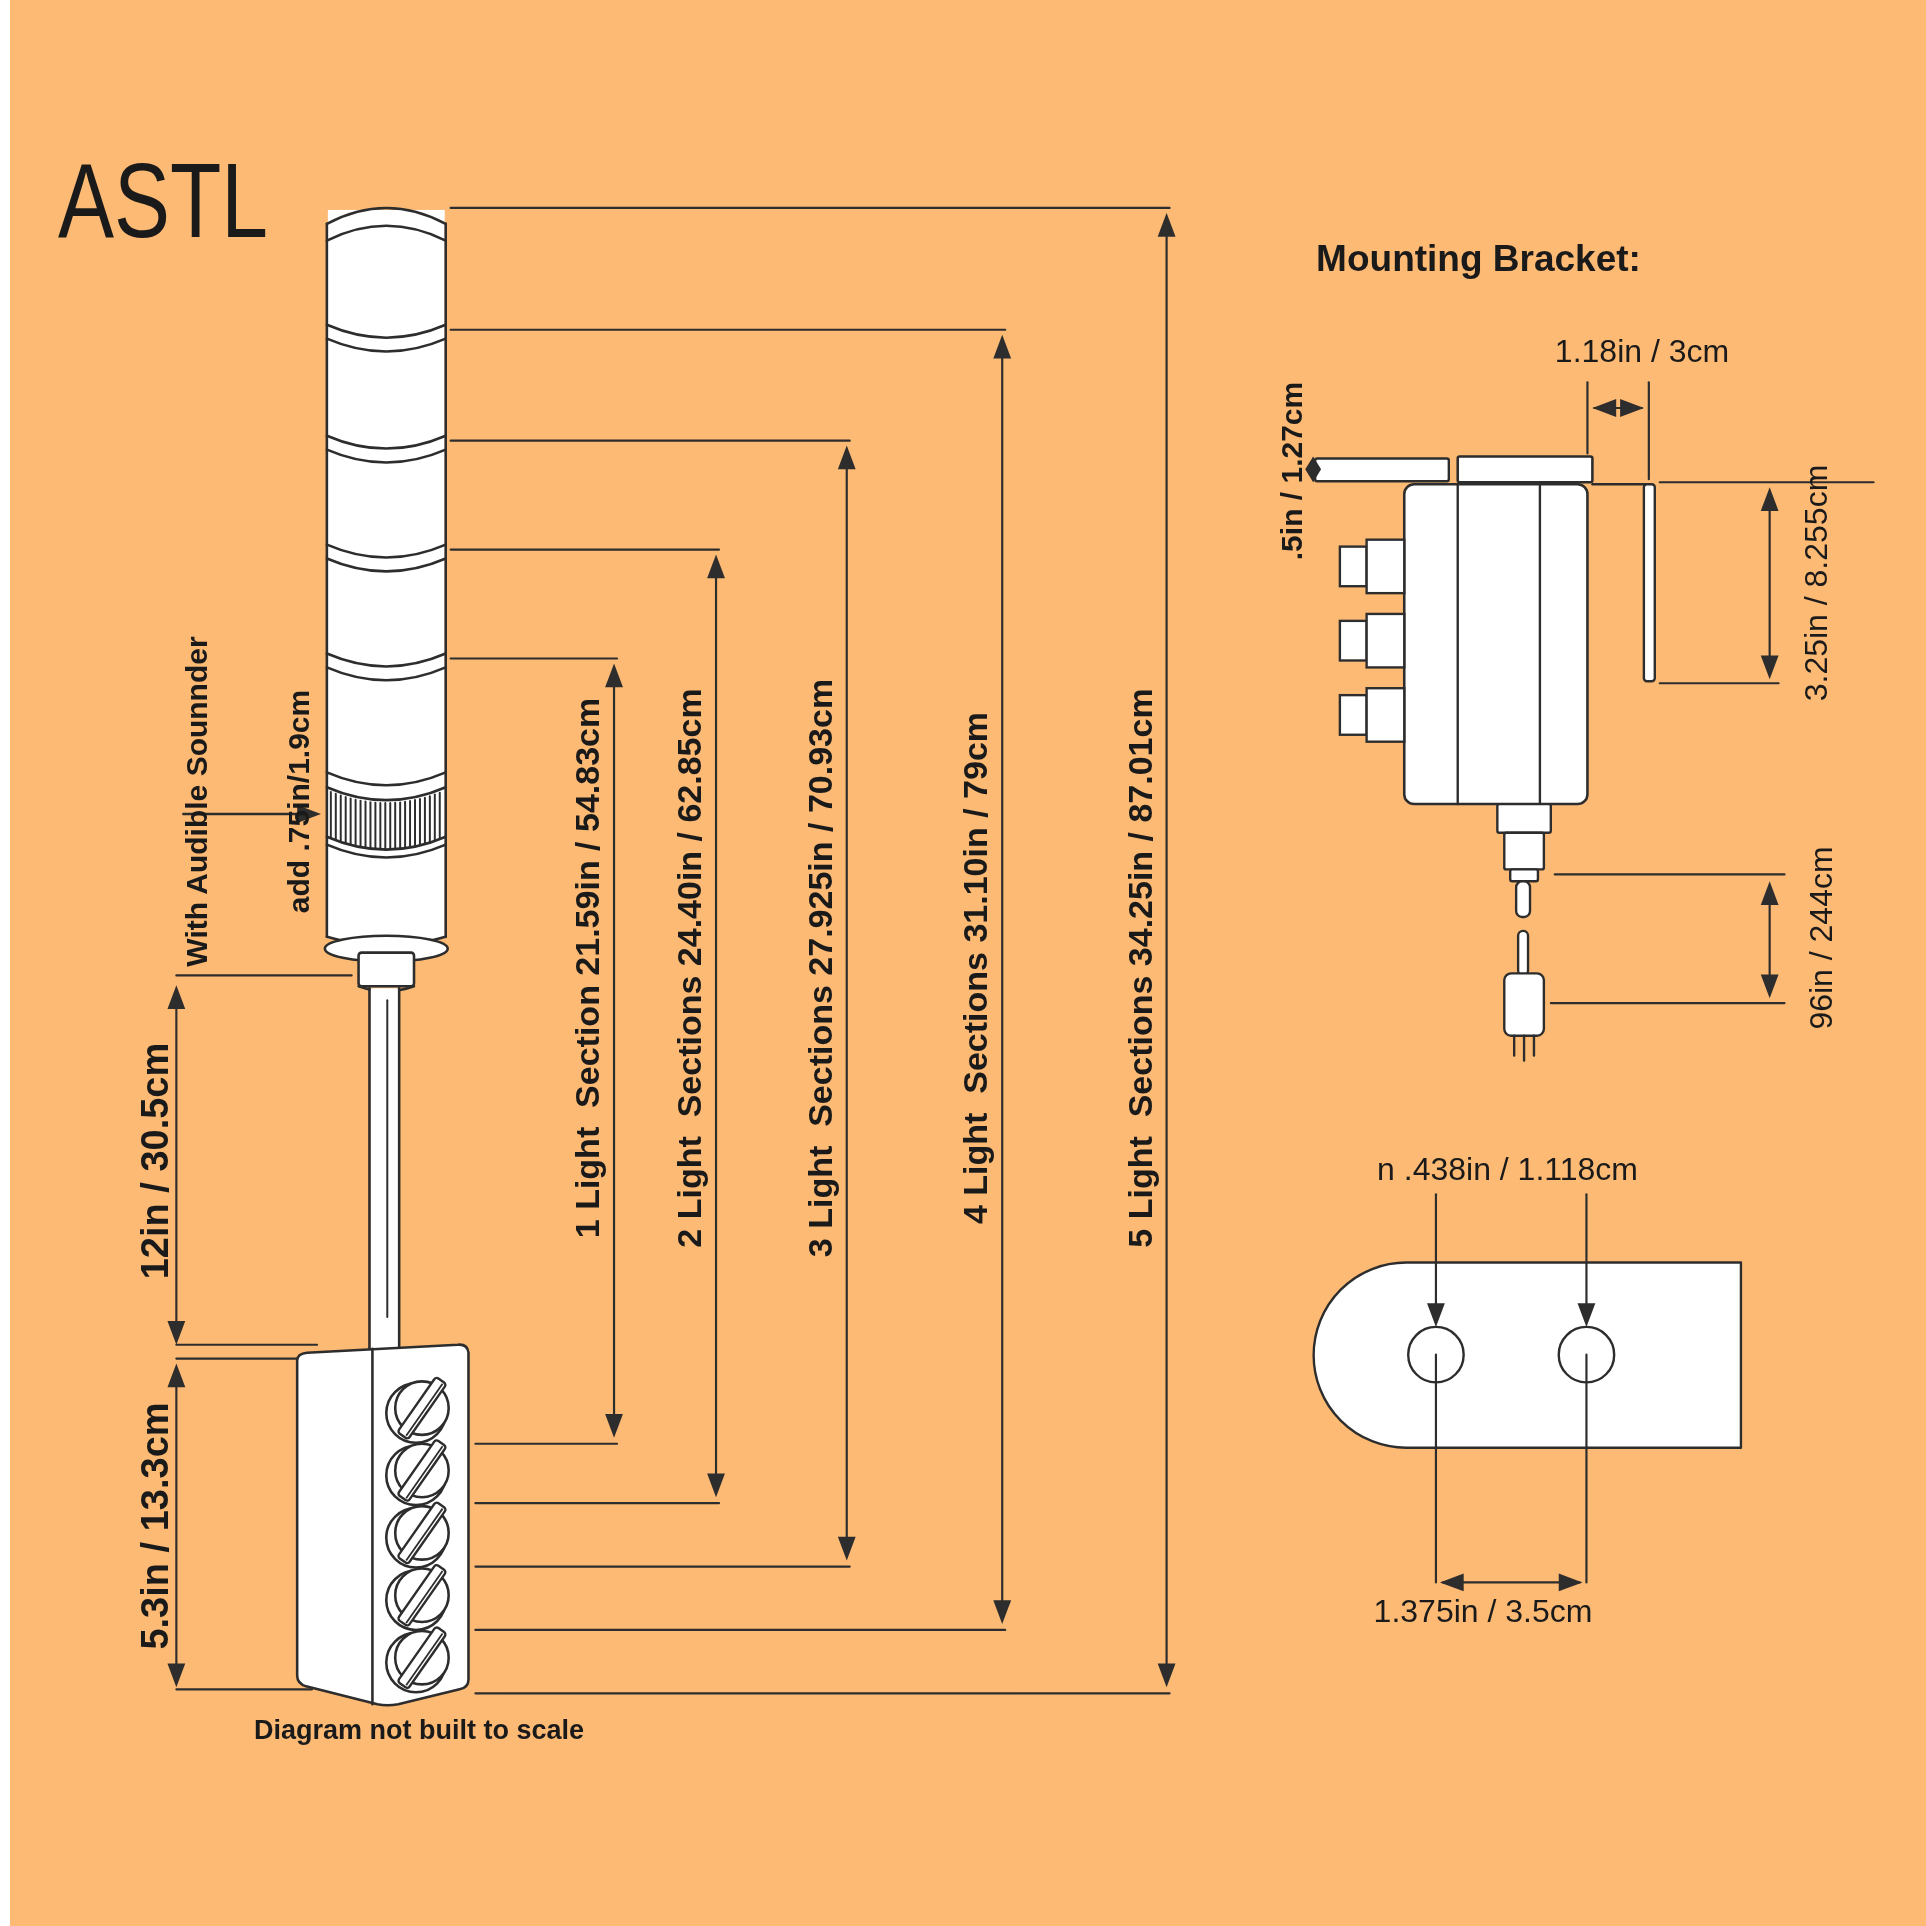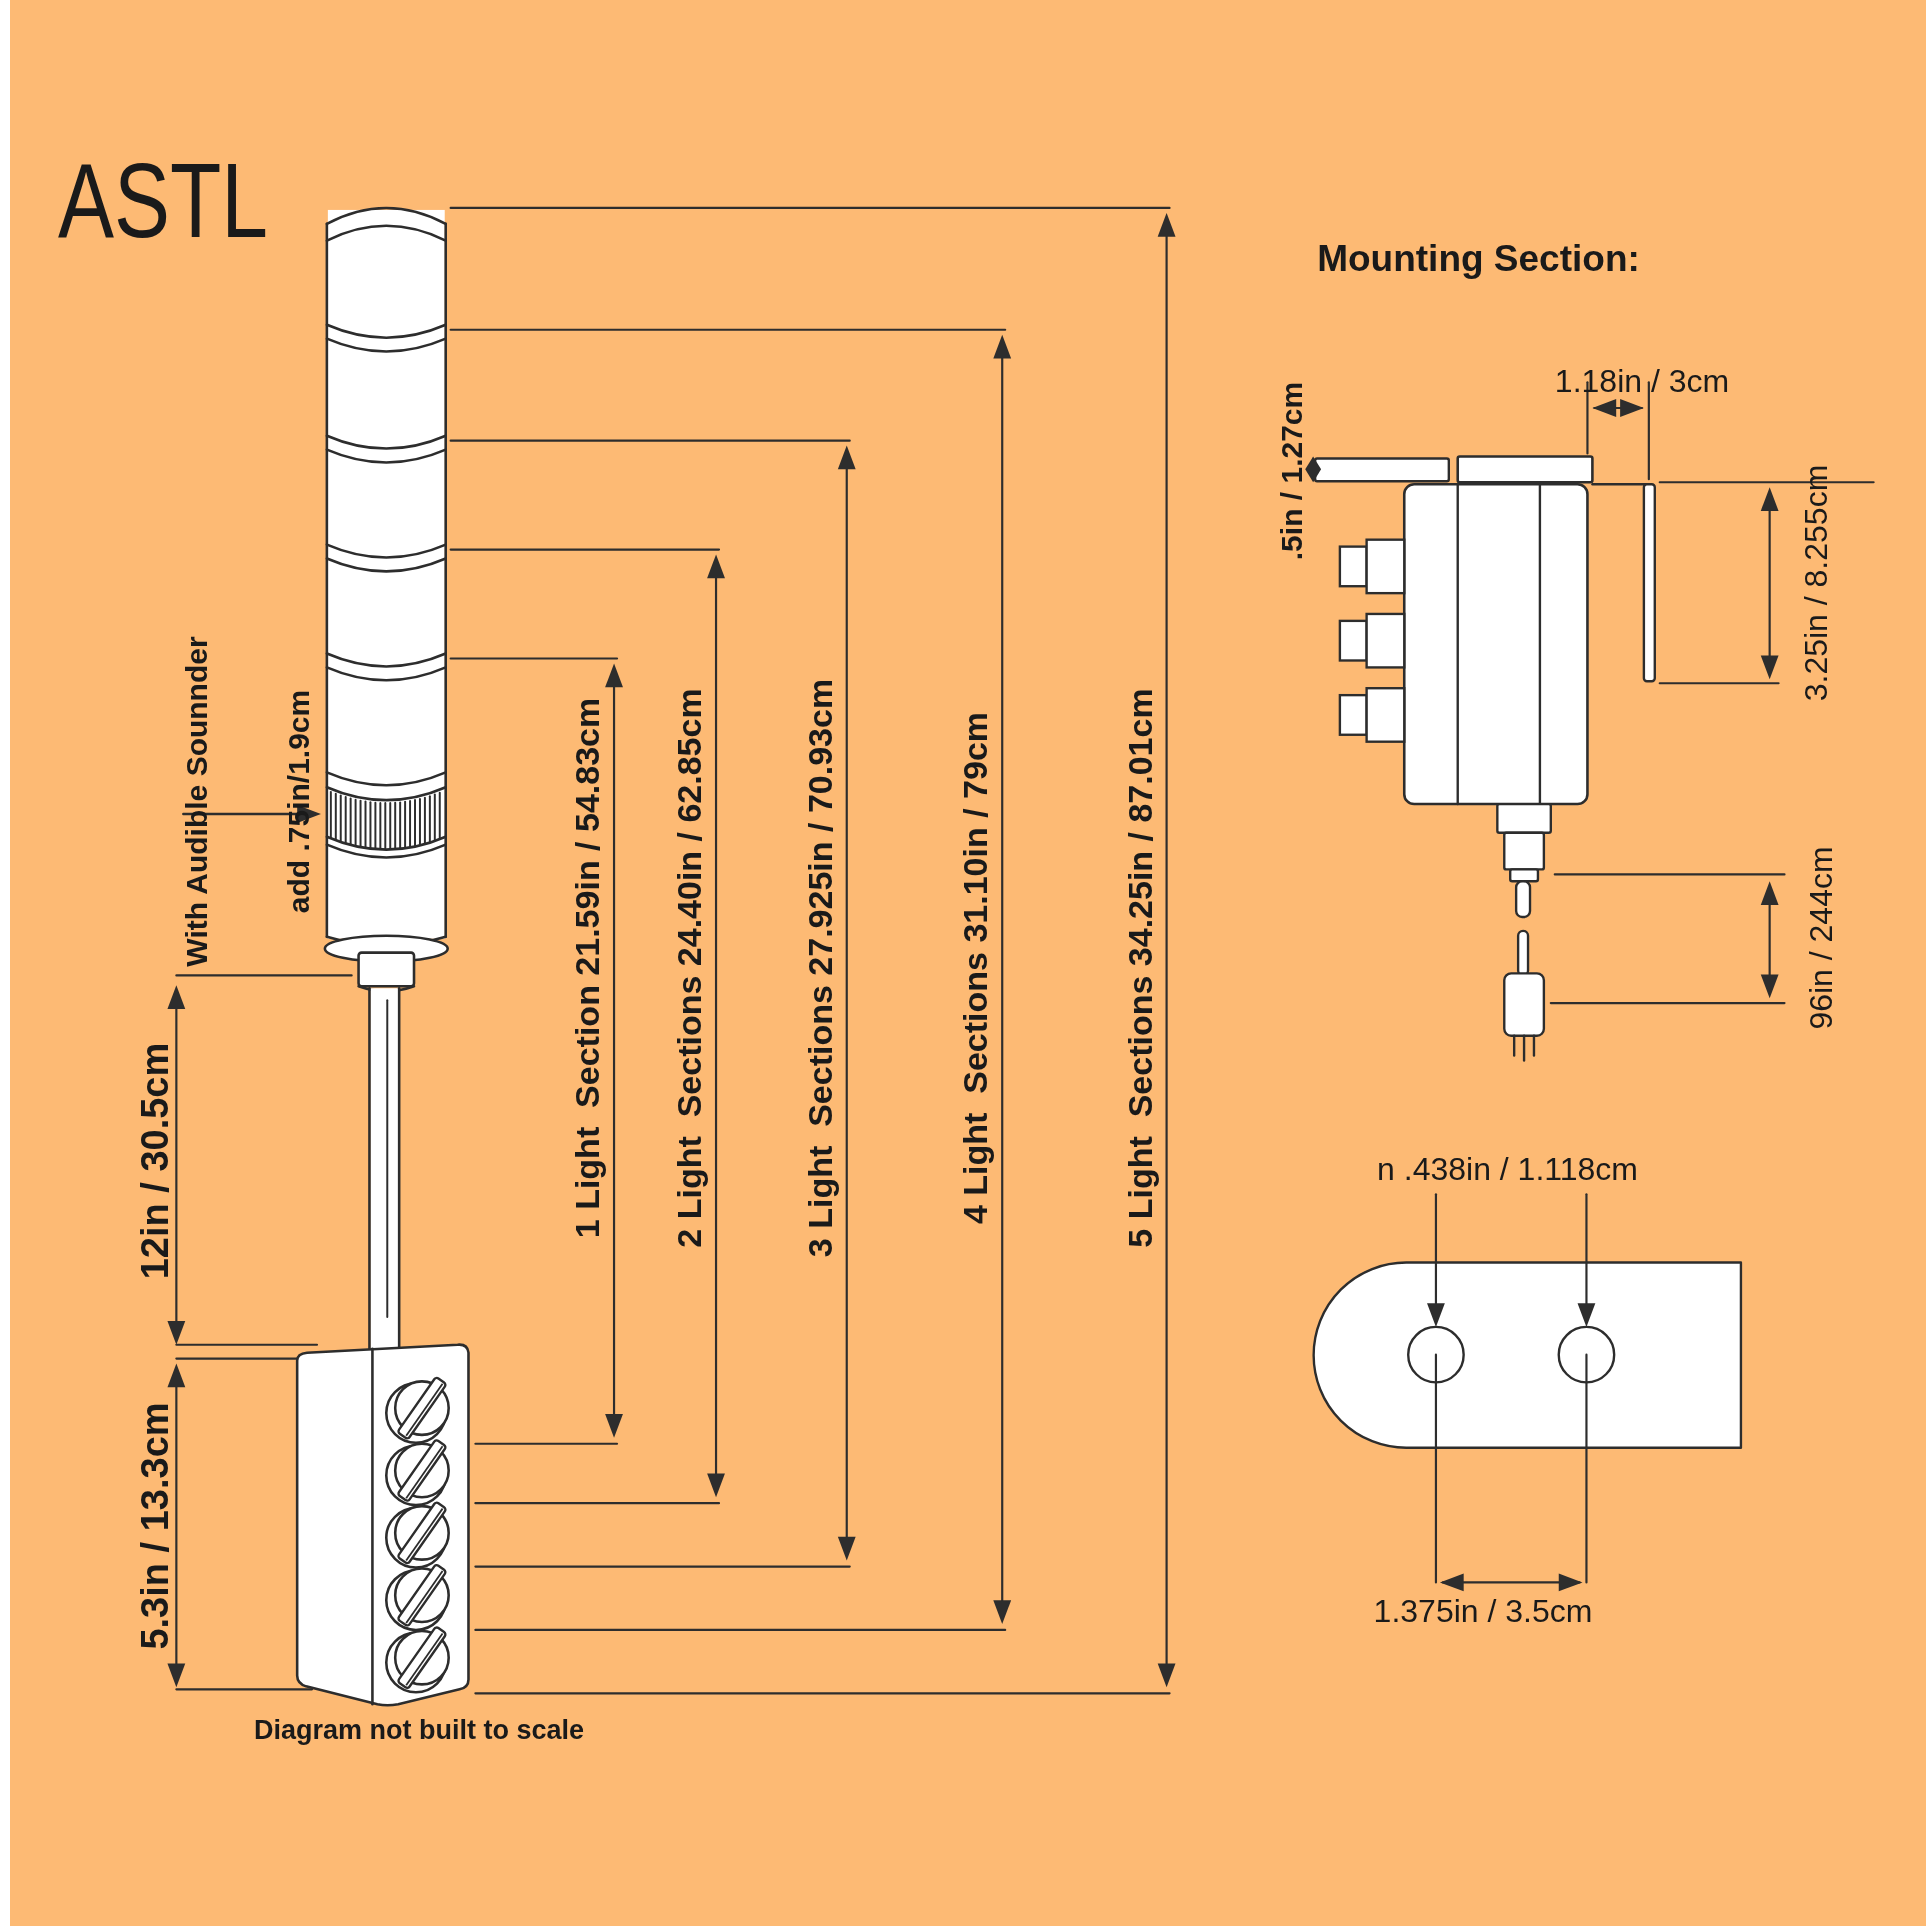--- a/index.html
+++ b/index.html
@@ -206,25 +206,25 @@
   <div class="lbl rot ctr dim-lbl" style="left:-63px;top:1139px;">12in / 30.5cm</div>
   <div class="lbl rot ctr dim-lbl" style="left:-63px;top:1504px;">5.3in / 13.3cm</div>
 
   <div class="lbl rot ctr note-lbl" style="left:-96px;top:767px;">
     <div>With Audible Sounnder</div>
     <div>add .75in/1.9cm</div>
   </div>
 
   <div class="lbl foot" style="left:244px;top:1715px;">Diagram not built to scale</div>
 
-  <div class="lbl ctr btitle" style="left:1305px;top:238px;">Mounting Section:</div>
+  <div class="lbl ctr btitle" style="left:1305px;top:238px;">Mounting Bracket:</div>
 
   <div class="lbl rot ctr thick" style="left:1123px;top:453px;">.5in / 1.27cm</div>
 
-  <div class="lbl ctr rdim" style="left:1508px;top:363px;width:248px;">1.18in / 3cm</div>
+  <div class="lbl ctr rdim" style="left:1508px;top:333px;width:248px;">1.18in / 3cm</div>
 
   <div class="lbl rot ctr rdim" style="left:1608px;top:565px;width:396px;">3.25in / 8.255cm</div>
 
   <div class="lbl rot ctr rdim" style="left:1613px;top:920px;width:396px;">96in / 244cm</div>
 
   <div class="lbl ctr rdim" style="left:1349px;top:1151px;width:297px;text-align:center;">n .438in / 1.118cm</div>
 
   <div class="lbl ctr rdim" style="left:1349px;top:1593px;width:248px;">1.375in / 3.5cm</div>
 </div>
 

